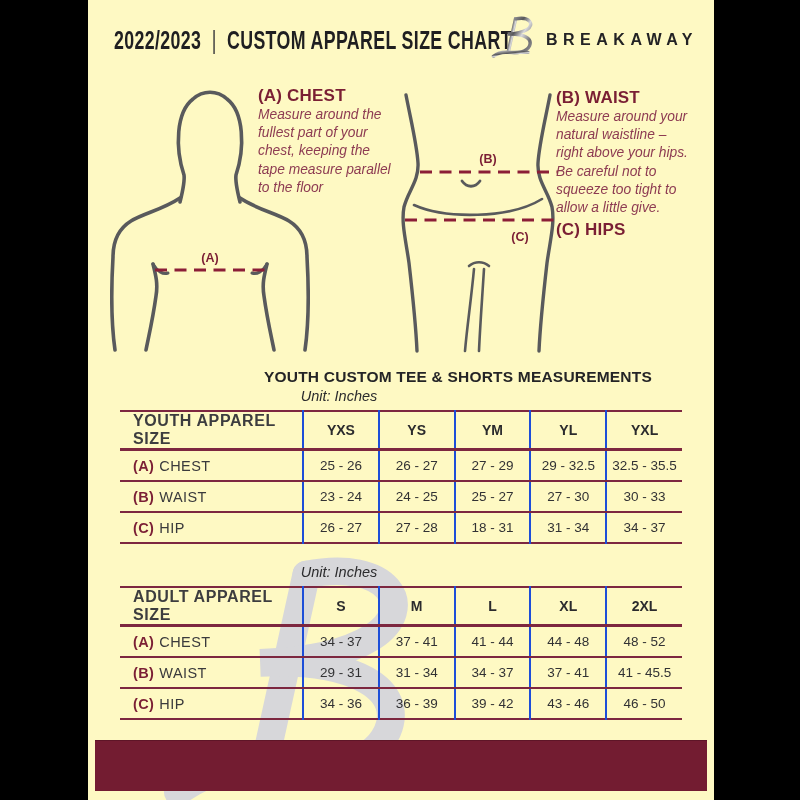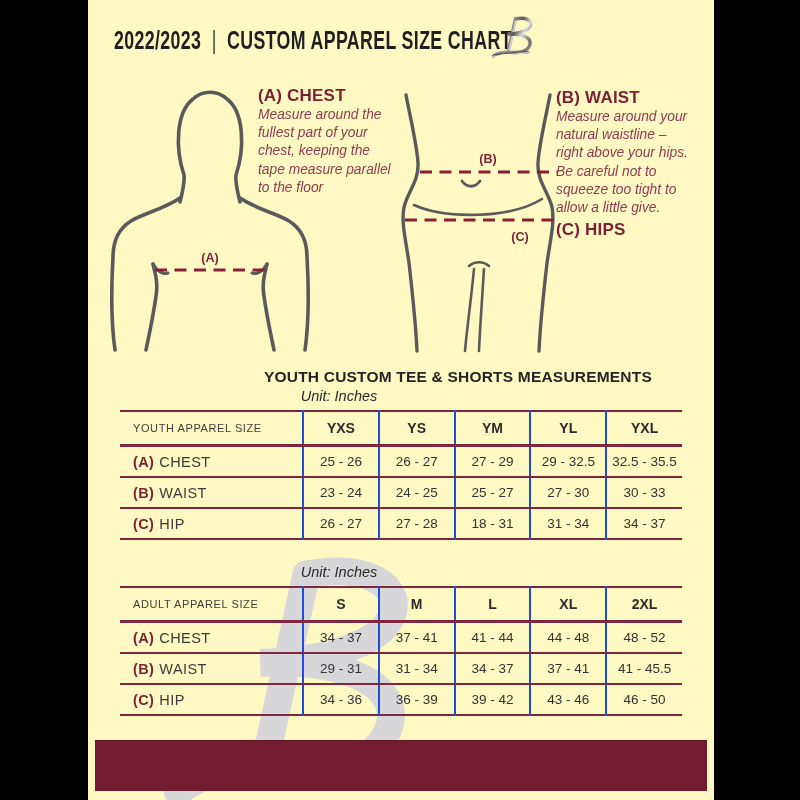--- a/index.html
+++ b/index.html
@@ -46,21 +46,21 @@
     position:absolute;left:32px;width:562px;z-index:1;
     border-collapse:collapse;table-layout:fixed;
     border-top:2px solid #7d2740;border-bottom:2px solid #7d2740;
   }
   .size-table th,.size-table td{padding:0;background:transparent;}
   .size-table th{height:32px;}
   .size-table td{height:29px;text-align:center;font-size:13.5px;color:#323234;}
   .size-table th+th,.size-table td+td{border-left:2px solid #1d4ed8;}
   .size-table thead th{border-bottom:3px solid #7d2740;font-size:14px;font-weight:700;color:#2b2b2d;}
   .size-table thead th.first{
-    text-align:left;padding-left:13px;font-weight:400;font-size:11px;
+    text-align:left;padding-left:13px;font-weight:700;font-size:16px;
     letter-spacing:0.6px;color:#3d3d3f;
   }
   .size-table tbody td{border-bottom:2px solid #7d2740;}
   .size-table tbody tr:last-child td{border-bottom:none;}
   .size-table td.rowlabel{
     text-align:left;padding-left:13px;font-size:14.5px;letter-spacing:0.4px;color:#3a3a3c;
   }
   .rowprefix{font-weight:700;color:#7b1f35;margin-right:5px;}
   
   .watermark{position:absolute;left:70px;top:548px;width:290px;height:264px;z-index:0;}
@@ -85,20 +85,21 @@
         <stop offset="0.8" stop-color="#6f6f72"></stop>
         <stop offset="1" stop-color="#97979a"></stop>
       </linearGradient>
     </defs>
     <g fill="none" stroke="url(#metal)" stroke-width="3" stroke-linecap="round">
       <path d="M22.5,4 L16,33.5"></path>
       <path d="M22.5,4 C35,1.5 39.5,9 32.5,13.5 C28,16.3 21,17.2 15.5,17.4 C30,16.8 37.5,21.5 34.8,27.8 C32.3,33.3 24,34.6 16,33.5"></path>
       <path d="M3,37 C9,32.5 14,33.5 16,33.5 L33.5,33.5"></path>
     </g>
   </svg>
+  <div class="brand">BREAKAWAY</div>
 
   <svg class="fig" style="left:22px;top:80px" width="200" height="272" viewBox="0 0 200 272">
     <g fill="none" stroke="#595a5c" stroke-width="3.6" stroke-linecap="round">
       <path d="M70,122 C73,110 75,102 74,95 C65,68 66,32 83,19 C93,10 107,10 117,19 C134,32 135,68 126,95 C125,102 127,110 130,122"></path>
       <path d="M70,118 C52,130 34,133 21,141 C8,149 3,162 3,177 C1,212 1,242 5,270"></path>
       <path d="M130,118 C148,130 166,133 179,141 C192,149 197,162 197,177 C199,212 199,242 195,270"></path>
       <path d="M43,184 C46,196 48,204 46,216 C43,238 39,255 36,270"></path>
       <path stroke-width="3" d="M43,184 C47,191 53,195 58,193"></path>
       <path d="M157,184 C154,196 152,204 154,216 C157,238 161,255 164,270"></path>
       <path stroke-width="3" d="M157,184 C153,191 147,195 142,193"></path>

